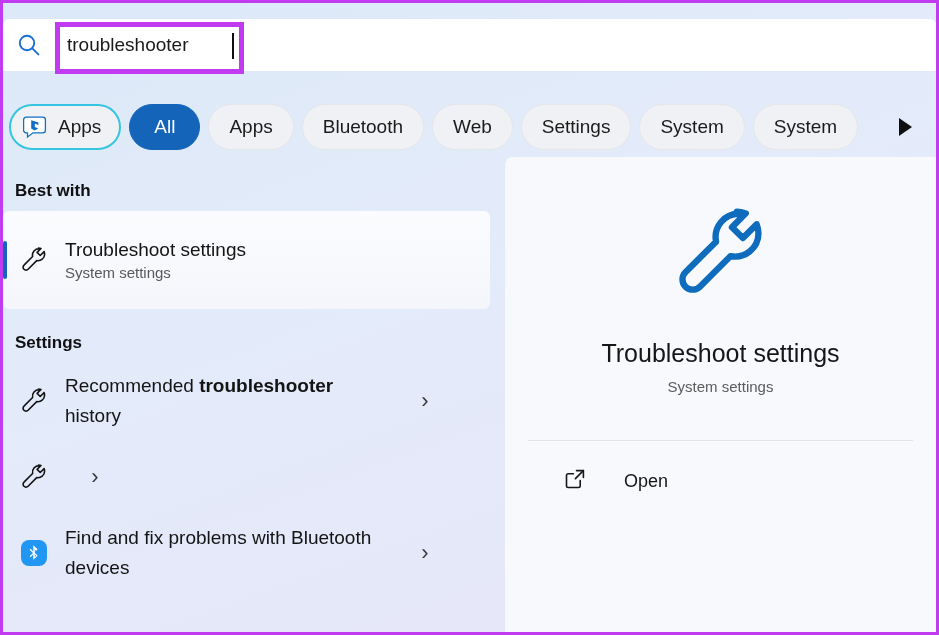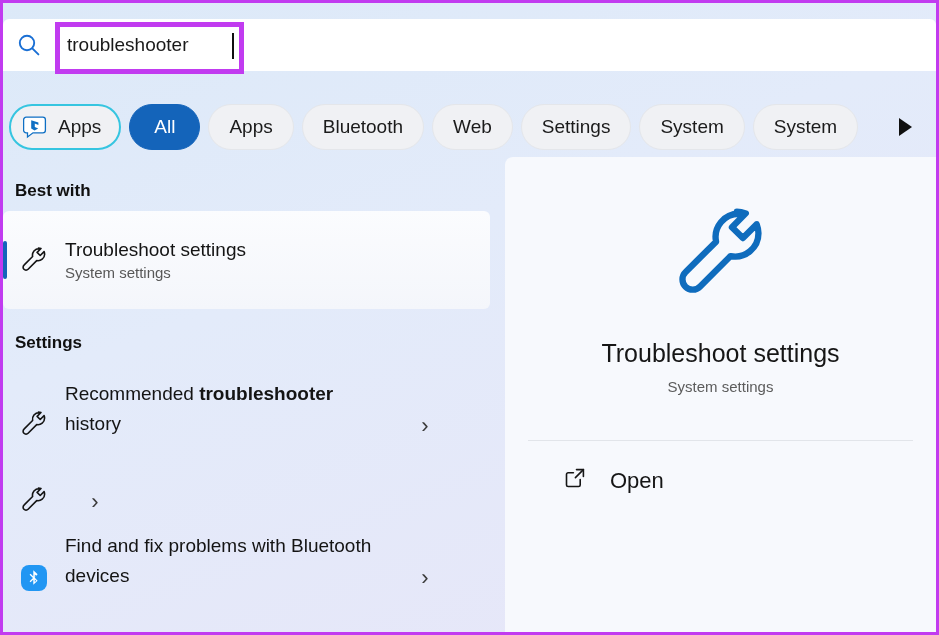--- a/index.html
+++ b/index.html
@@ -157,21 +157,21 @@
     flex: 0 0 62px;
     display: flex; align-items: center; justify-content: center;
   }
   .bm-text { display: flex; flex-direction: column; gap: 3px; }
   .bm-title { font-size: 19px; color: #141414; }
   .bm-sub { font-size: 15px; color: #585858; }
 
   
   .srow {
     height: 76px;
-    display: flex; align-items: flex-end;
+    display: flex; align-items: center;
     cursor: pointer;
   }
   .srow-label {
     flex: 1 1 auto;
     font-size: 19px; color: #141414;
     line-height: 30px;
     padding-right: 18px;
     max-width: 330px;
   }
   .srow-label b { font-weight: bold; }
@@ -214,23 +214,23 @@
   .prev-divider {
     margin-top: 45px;
     width: 385px; height: 1px;
     background: #e2e5ea;
   }
   .prev-action {
     margin-top: 16px;
     width: 385px;
     height: 48px;
     display: flex; align-items: center;
-    gap: 24px;
+    gap: 38px;
     padding-left: 36px;
-    font-size: 22px; color: #161616;
+    font-size: 18px; color: #161616;
     cursor: pointer;
   }
 </style>
 </head>
 <body>
 
 <div class="screen">
 
   <div class="searchbar">
     <div class="search-icon">

